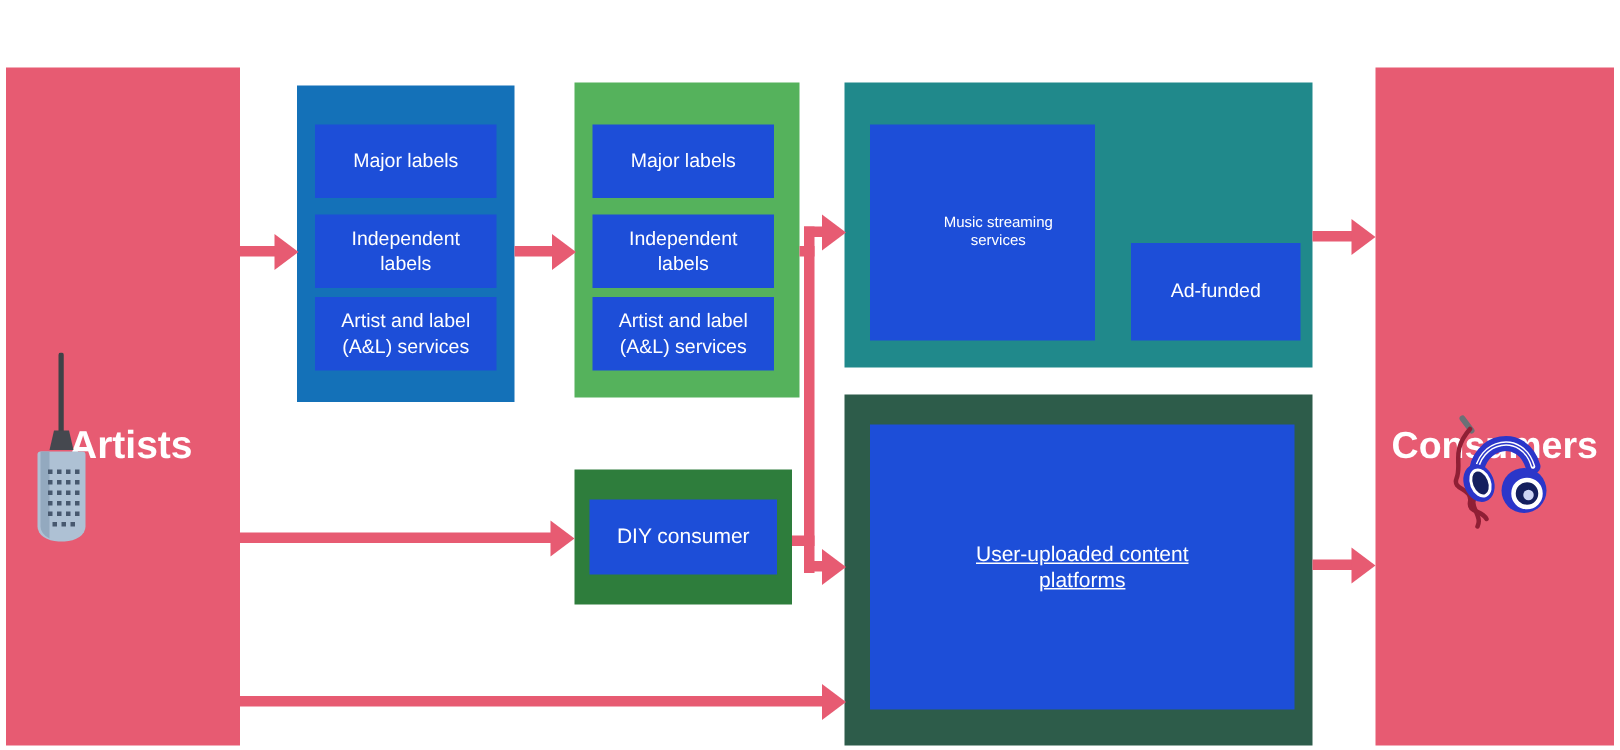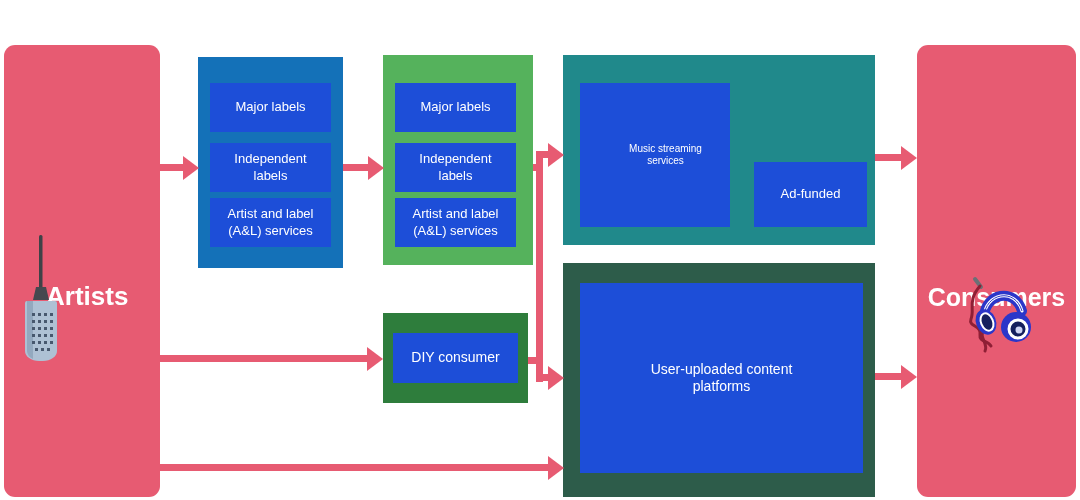--- a/index.html
+++ b/index.html
@@ -14,21 +14,21 @@
   .stage-header{
     position:absolute;
     font-size:13px;font-weight:bold;color:#1d1d1d;
     text-align:center;line-height:1.3;
   }
   .hdr1{left:198px;top:17px;width:145px;}
   .hdr2{left:370px;top:3px;width:175px;}
   .hdr3{left:585px;top:12px;width:270px;}
 
   
-  .endpoint{position:absolute;background:#e75b72;border-radius:11px;}
+  .endpoint{position:absolute;background:#e75b72;}
   .artists-block{left:4px;top:45px;width:156px;height:452px;}
   .consumers-block{left:917px;top:45px;width:159px;height:452px;}
   .endpoint-label{
     position:absolute;color:#ffffff;font-weight:bold;white-space:nowrap;
   }
   .artists-label{left:42px;top:236px;font-size:26px;}
   .consumers-label{left:0;top:238px;width:100%;text-align:center;font-size:25px;}
   .mic-icon{position:absolute;left:14px;top:190px;}
   .phones-icon{position:absolute;left:38px;top:228px;}
 
@@ -51,21 +51,21 @@
   .s1-item2{left:12px;top:86px;width:121px;height:49px;}
   .s1-item3{left:12px;top:141px;width:121px;height:49px;}
   .s2-item1{left:12px;top:28px;width:121px;height:49px;}
   .s2-item2{left:12px;top:88px;width:121px;height:49px;}
   .s2-item3{left:12px;top:143px;width:121px;height:49px;}
   .diy-inner{left:10px;top:20px;width:125px;height:50px;font-size:14px;}
   .mss-inner{left:17px;top:28px;width:150px;height:144px;font-size:10px;padding-left:29px;}
   .mss-inner span{display:inline-block;max-width:95px;}
   .sub-inner{left:177px;top:28px;width:113px;height:69px;}
   .ad-inner{left:191px;top:107px;width:113px;height:65px;}
-  .user-inner{left:17px;top:20px;width:283px;height:190px;font-size:14px;}
+  .user-inner{left:17px;top:20px;width:283px;height:190px;font-size:14px;text-decoration:underline;}
   .user-inner span{display:inline-block;max-width:175px;}
 
   
   .aline{position:absolute;background:#e75b72;height:7px;}
   .avert{position:absolute;background:#e75b72;width:7px;}
   .ahead{
     position:absolute;width:0;height:0;
     border-left:16px solid #e75b72;
     border-top:12px solid transparent;
     border-bottom:12px solid transparent;

